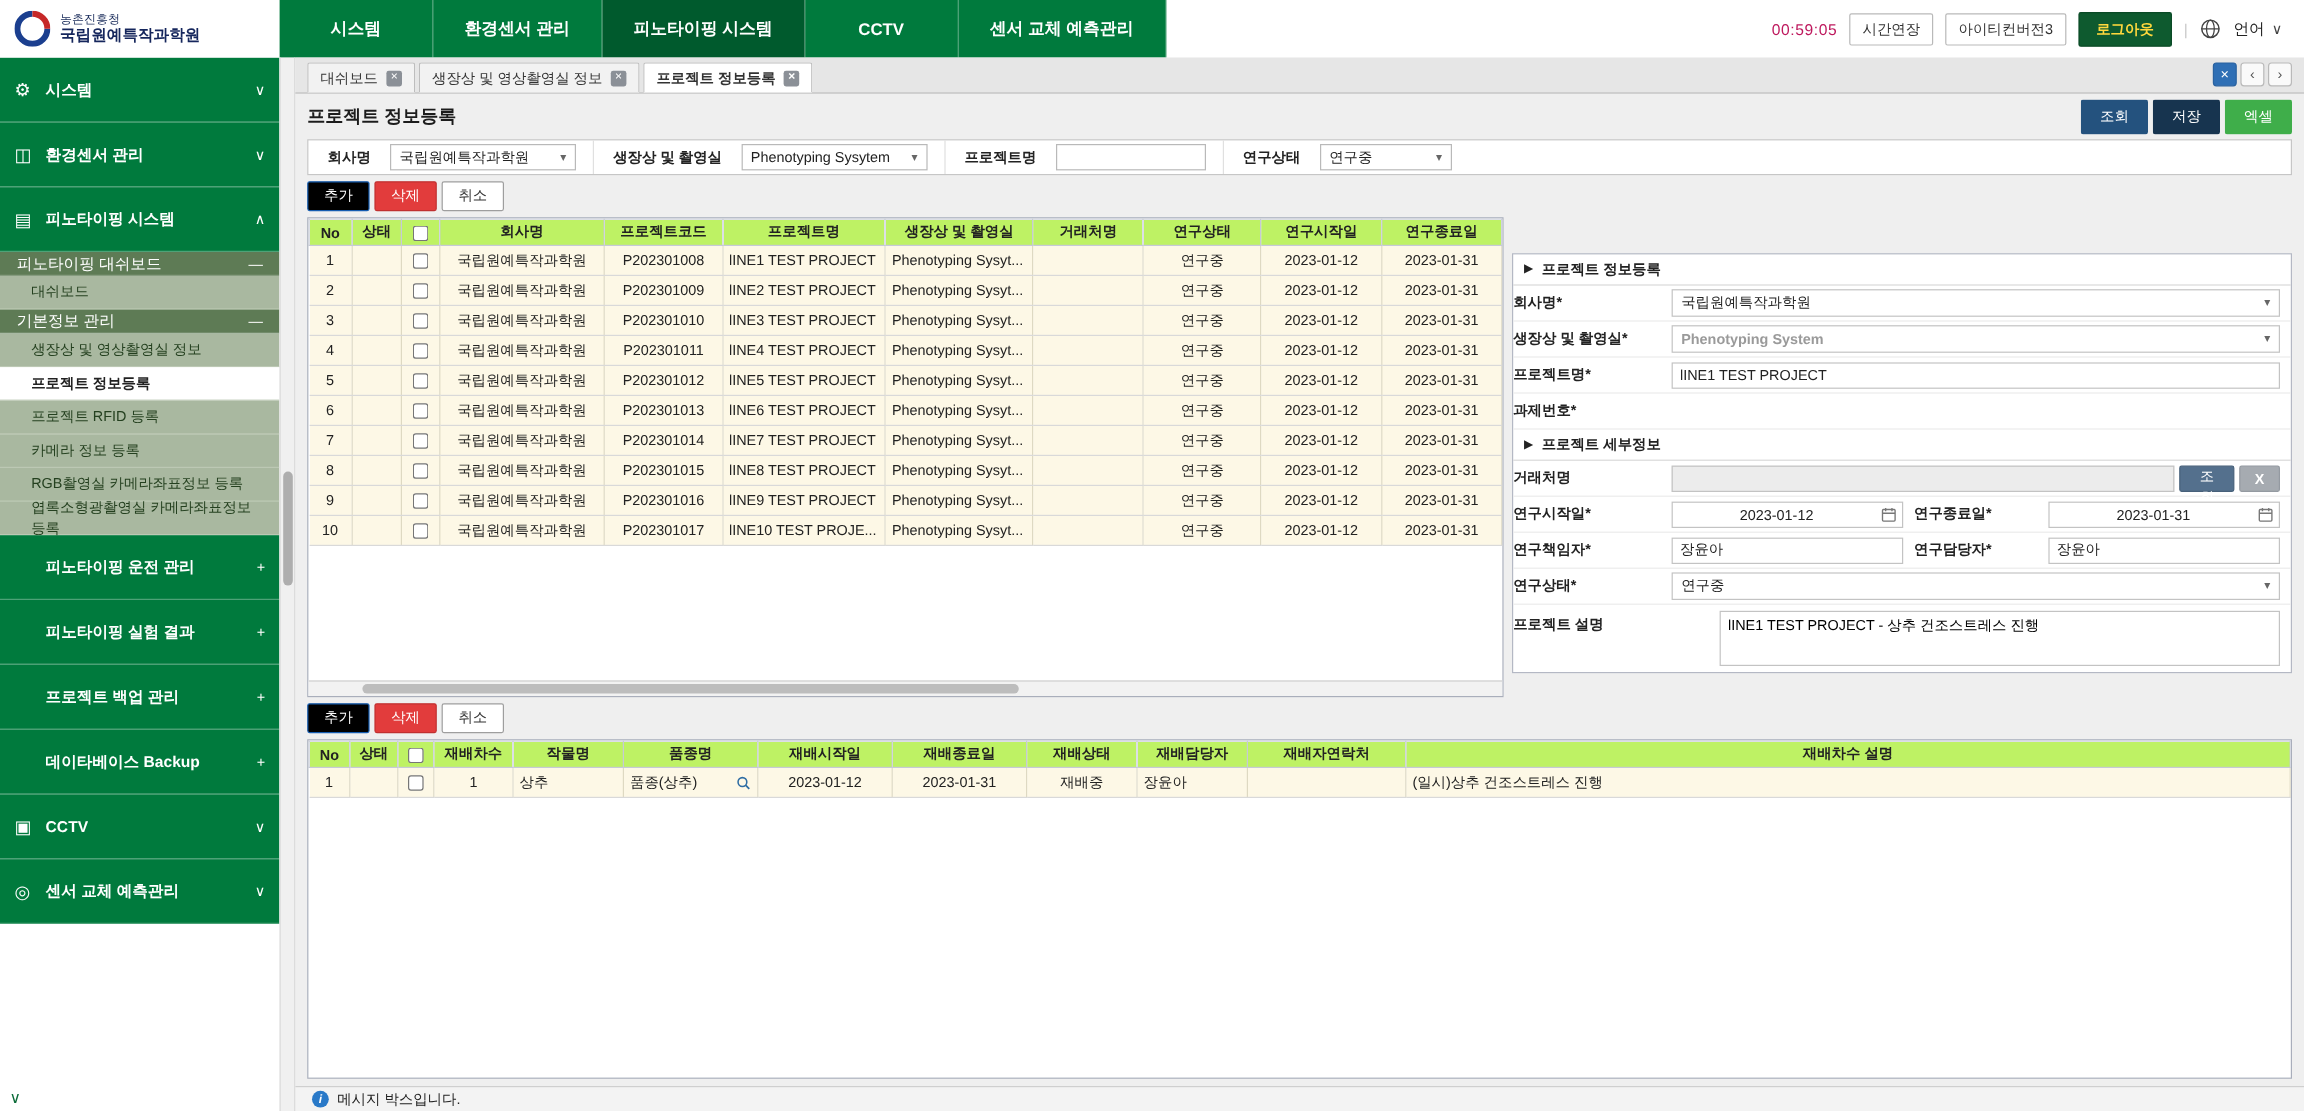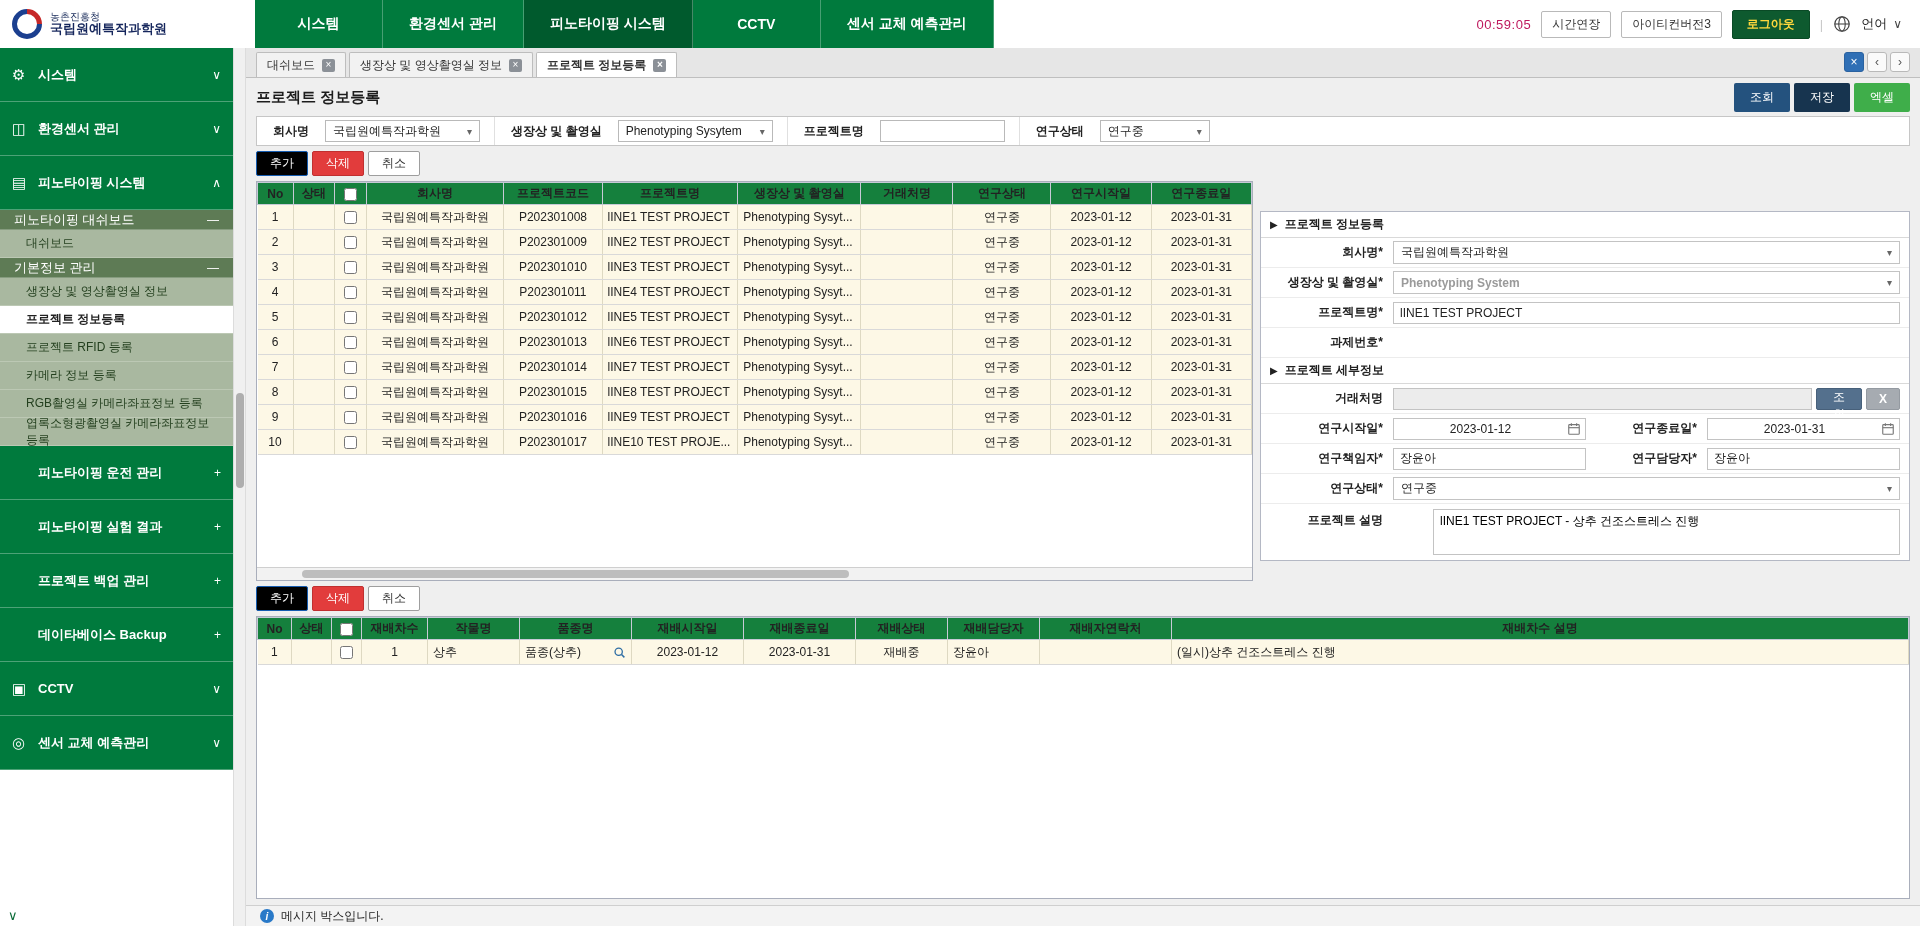--- a/index.html
+++ b/index.html
@@ -1,21 +1,21 @@
 <!DOCTYPE html>
 <html><head>
 <meta charset="utf-8">
 <style>
   * { box-sizing: border-box; margin: 0; padding: 0; }
   html,body { width:1920px; height:926px; overflow:hidden;
     font-family:"Liberation Sans","DejaVu Sans",sans-serif; font-size:12px; color:#222; background:#efefef; }
 
   
   .topbar { height:48px; display:flex; background:#fff; align-items:stretch; }
-  .logo { width:255px; flex:none; display:flex; align-items:center; gap:8px; padding-left:12px; background:#fff; }
+  .logo { width:233px; flex:none; display:flex; align-items:center; gap:8px; padding-left:12px; background:#fff; }
   .logo-mark { width:30px; height:30px; flex:none; }
   .logo-txt { line-height:1.15; }
   .logo-txt .s { font-size:10px; color:#1a2c5b; display:block; }
   .logo-txt .b { font-size:13px; font-weight:bold; color:#15265c; display:block; }
   .topnav { display:flex; }
   .tn { min-width:128px; padding:0 26px; background:#007a3d; color:#fff; font-size:14px; font-weight:bold;
         display:flex; align-items:center; justify-content:center; border-right:1px solid rgba(255,255,255,.28); cursor:pointer; }
   .tn.active { background:#005a2d; }
   .topright { margin-left:auto; display:flex; align-items:center; gap:10px; padding-right:18px; font-size:13px; }
   .timer { font-size:13px; color:#be185d; letter-spacing:.5px; }
@@ -85,38 +85,38 @@
   .btn-sm { font-size:12px; padding:3px 13px; border-radius:2px; cursor:pointer; }
   .btn-add { background:#000000; color:#fff; border:1px solid #155cb0; }
   .btn-del { background:#e23c3c; color:#fff; border:1px solid #c03030; }
   .btn-cancel { background:#fff; color:#333; border:1px solid #9e9e9e; }
 
   
   .mid { display:flex; gap:7px; align-items:flex-start; flex:none; }
   .left-col { flex:1; min-width:0; }
   .grid-box { position:relative; height:400px; background:#fff; border:1px solid #a9aebb; overflow:hidden; }
   table { width:100%; border-collapse:collapse; table-layout:fixed; font-size:12px; }
-  th { background:#15803d; border:1px solid #c6cad6; height:22px; font-weight:bold; color:#222;
+  th { background:#bef264; border:1px solid #c6cad6; height:22px; font-weight:bold; color:#222;
        padding:0 4px; white-space:nowrap; overflow:hidden; }
   td { background:#fdf8e6; border-right:1px solid #ded9c2; border-bottom:1px solid #d9d9d9; height:25px;
        padding:0 5px; white-space:nowrap; overflow:hidden; }
   td.c, th.c { text-align:center; }
   td.l { text-align:left; }
   input[type=checkbox] { width:13px; height:13px; margin:0; vertical-align:middle; }
   .hscroll { position:absolute; left:0; right:0; bottom:0; height:13px; background:#f2f2f2; border-top:1px solid #cfcfcf; }
   .hthumb { position:absolute; left:45px; top:2px; width:55%; height:8px; background:#bdbdbd; border-radius:4px; }
 
   
   .right-panel { width:650px; flex:none; margin-top:30px; background:#fff; border:1px solid #b4b8c4; }
   .sect { display:flex; align-items:center; gap:7px; height:26px; padding:0 9px; font-weight:bold; border-bottom:1px solid #d9d9d9; }
   .sect .tri { font-size:10px; }
   .frow { display:grid; grid-template-columns:132px 1fr; align-items:center; border-bottom:1px solid #ececec; min-height:30px; }
   .frow.pair { grid-template-columns:132px 1fr 112px 1fr; }
   .frow.tall { align-items:flex-start; }
-  .flab { font-weight:bold; text-align:right; padding-right:10px; white-space:nowrap; }
+  .flab { font-weight:bold; padding-right:10px; white-space:nowrap; }
   .frow.tall .flab { padding-top:8px; }
   .fval { padding:3px 9px 3px 0; display:flex; align-items:center; gap:4px; min-width:0; }
   .txt { height:22px; border:1px solid #c3c3c3; padding:0 6px; width:100%; font-size:12px; color:#222; background:#fff; }
   .txt.dis { background:#ececec; color:#9a9a9a; }
   .pselect { height:23px; border:1px solid #c3c3c3; flex:1; display:flex; align-items:center;
              justify-content:space-between; padding:0 7px; background:#fff; cursor:pointer; }
   .pselect .arr { color:#666; font-size:10px; }
   .pselect.gtext { color:#9a9a9a;font-weight:bold; }
   .datewrap { position:relative; flex:1; }
   .datewrap .txt { padding-right:24px; text-align:center; }

